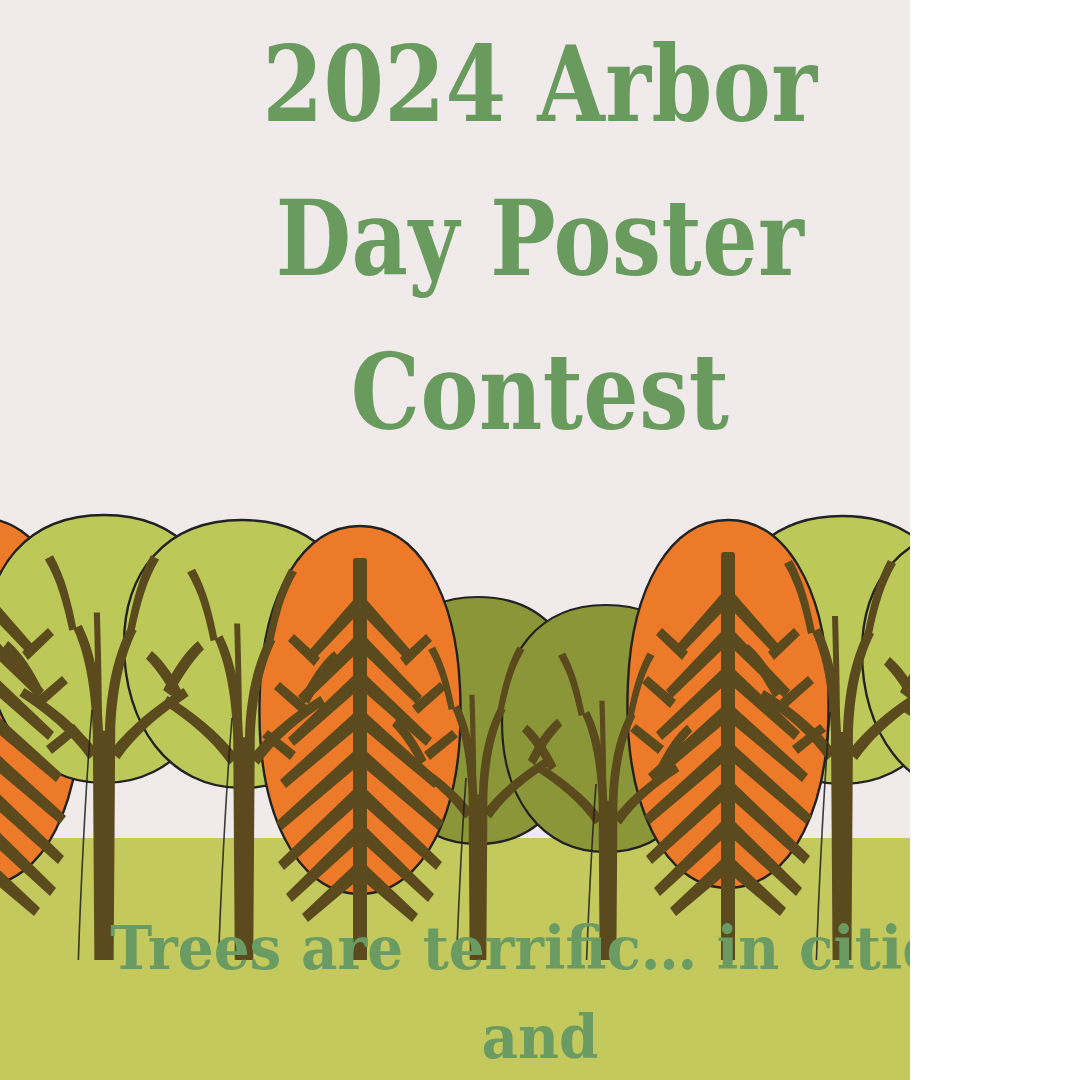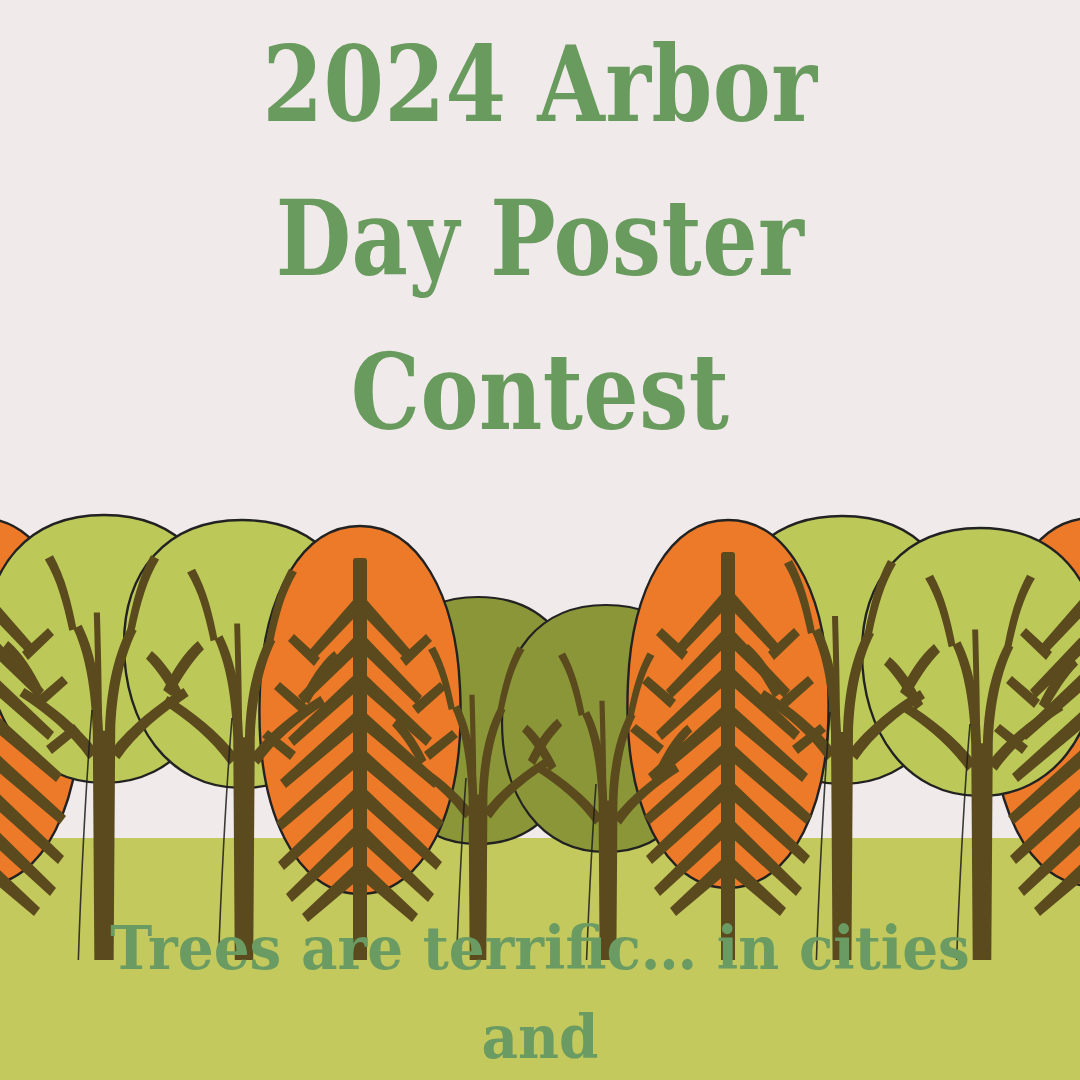--- a/index.html
+++ b/index.html
@@ -3,21 +3,21 @@
 <meta charset="utf-8">
 <title>2024 Arbor Day Poster Contest</title>
 <style>
   html, body {
     margin: 0;
     padding: 0;
     background: #ffffff;
   }
   #poster {
     position: relative;
-    width: 1080px;
+    width: 910px;
     height: 1080px;
     overflow: hidden;
     background: #F1EAEA;
     font-family: "DejaVu Serif", "Liberation Serif", serif;
     user-select: none;
   }
   
   .sky {
     position: absolute;
     left: 0; top: 0;

